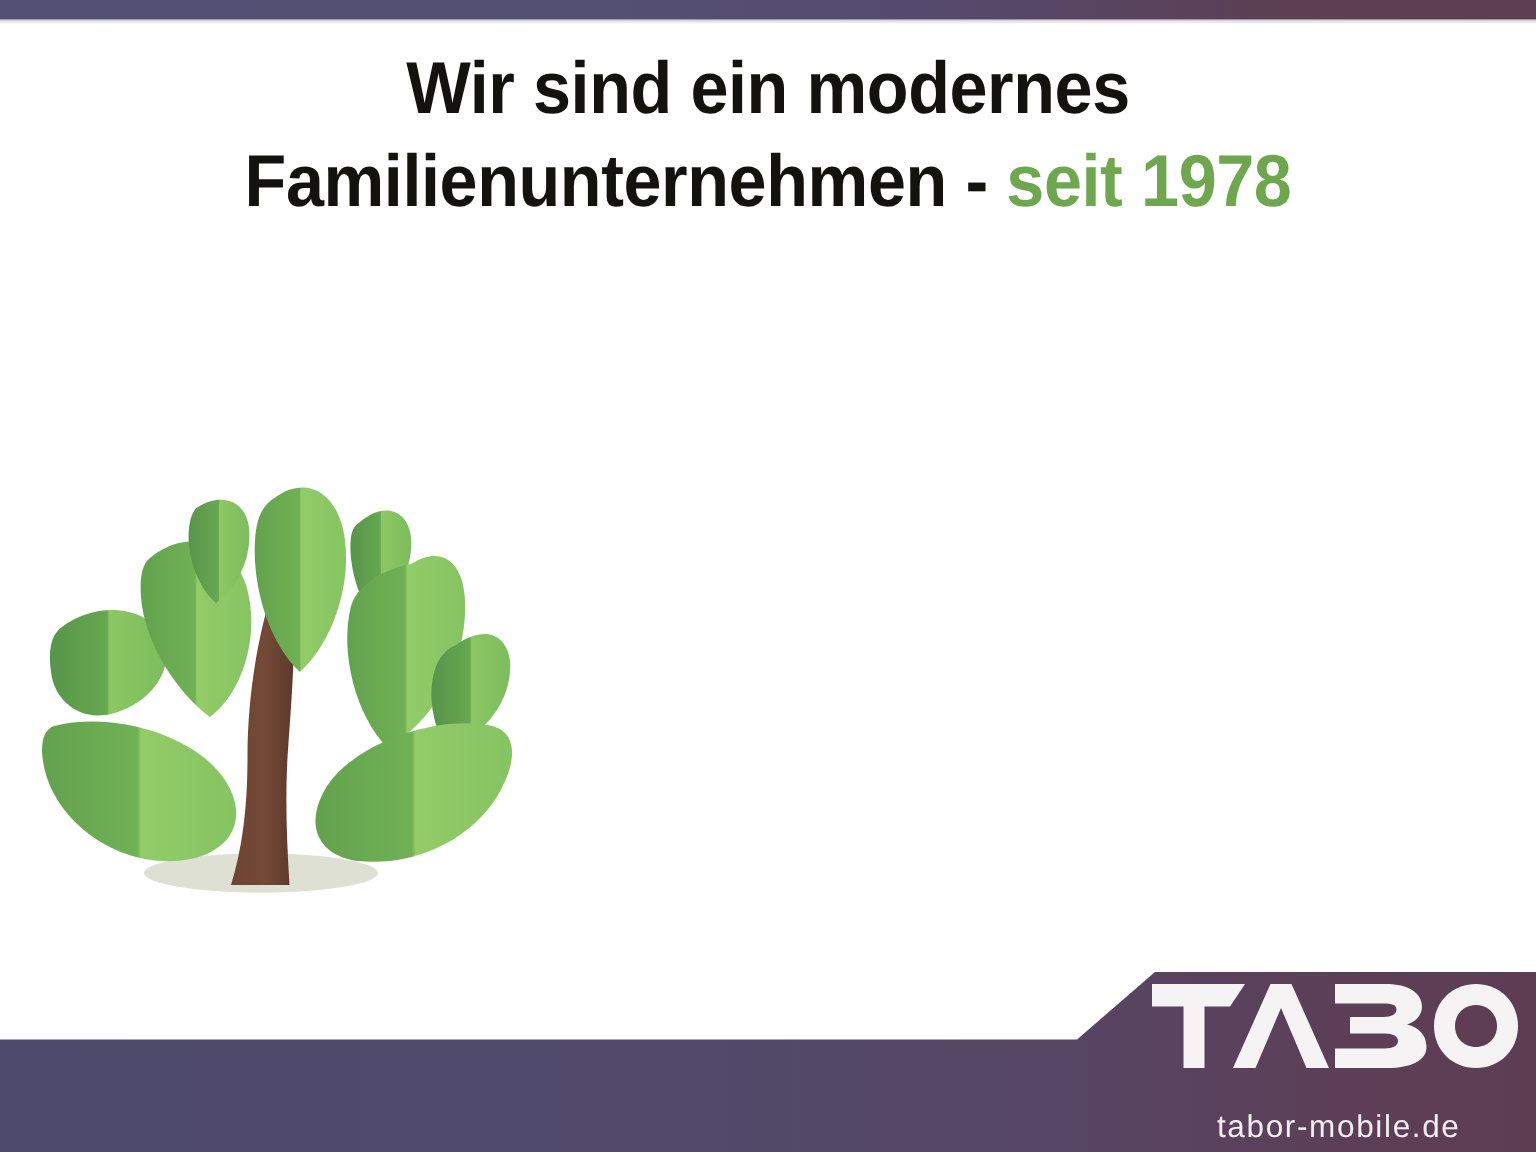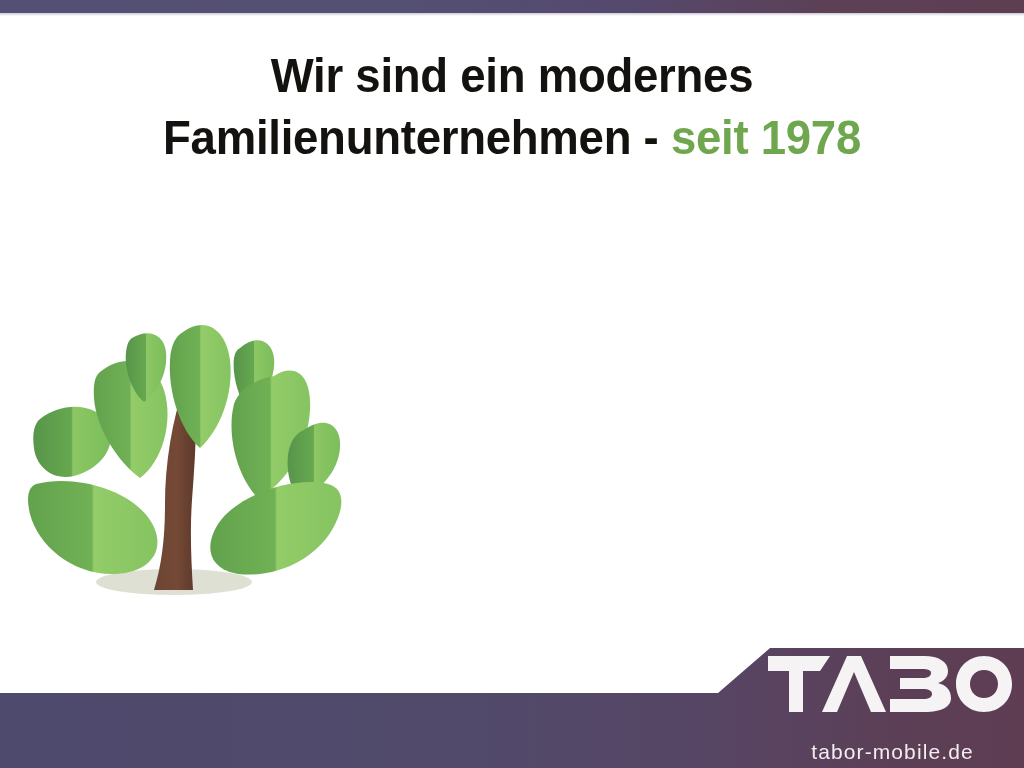--- a/index.html
+++ b/index.html
@@ -42,21 +42,21 @@
     top: 13px;
     width: 1024px;
     height: 3px;
     background: linear-gradient(180deg, rgba(84,79,116,0.30), rgba(84,79,116,0));
   }
 
   
   .title-block {
     position: absolute;
     left: 0;
-    top: 44px;
+    top: 28px;
     width: 1024px;
     text-align: center;
   }
   .title-line {
     font-family: "Liberation Sans Narrow", "Liberation Sans", sans-serif;
     font-weight: bold;
     font-size: 49px;
     line-height: 62px;
     letter-spacing: -0.3px;
     color: #14120f;

